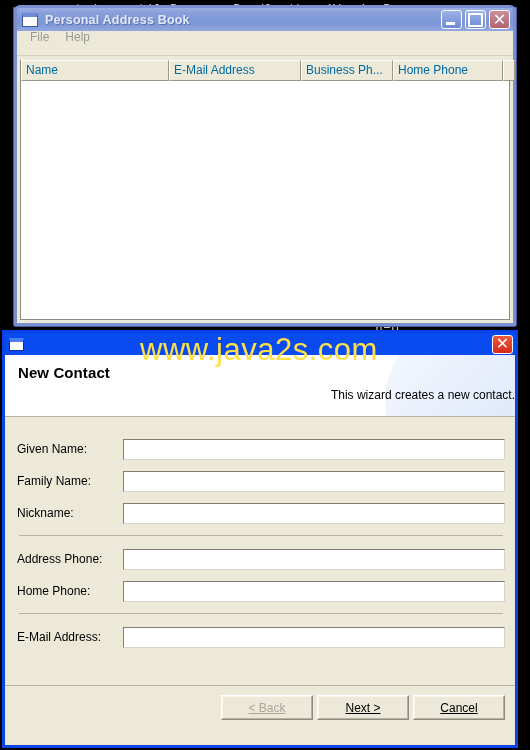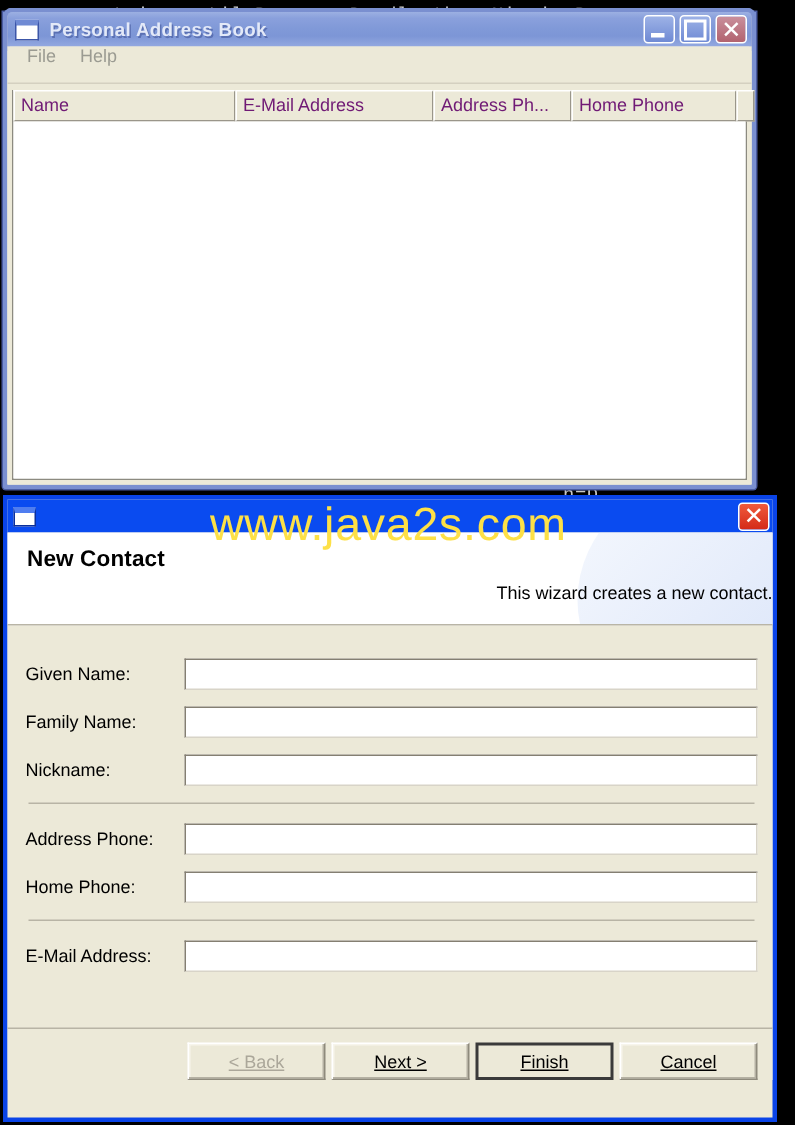--- a/index.html
+++ b/index.html
@@ -22,21 +22,21 @@
     letter-spacing: .4px;
     padding-left: 4px;
   }
   #backdrop div { height: 20px; overflow: hidden; }
 
   
   .window { position: absolute; }
 
   
   #main-window {
-    left: 2px; top: 8px; width: 502px; height: 318px;
+    left: 14px; top: 8px; width: 502px; height: 318px;
     border: 3px solid #7a8fd0;
     border-top: none;
     border-radius: 0 0 2px 2px;
     background: #ece9d8;
     box-shadow: 0 0 0 1px #4a5ba0;
   }
   #main-titlebar {
     height: 26px;
     margin: -0px -3px 0 -3px;
     background: linear-gradient(to bottom,
@@ -109,21 +109,21 @@
     border: 1px solid #8c8a80;
     border-top: none;
     display: flex; flex-direction: column;
   }
   #table-header { display: flex; height: 21px; flex: none; }
   .col-head {
     background: #ece9d8;
     border: 1px solid #ffffff;
     border-right-color: #9a968a;
     border-bottom-color: #9a968a;
-    font-size: 12px; color: #701a75;
+    font-size: 12px; color: #0369a1;
     padding: 2px 0 0 4px;
     overflow: hidden; white-space: nowrap;
     flex: none;
   }
   #table-rows { flex: 1; background: #fff; }
 
   
   #dialog-window {
     left: 2px; top: 330px; width: 516px; height: 418px;
     border: 3px solid #0a44e8;
@@ -267,21 +267,21 @@
   <div id="main-menubar">
     <div class="menu-item">File</div>
     <div class="menu-item">Help</div>
   </div>
 
   <div id="main-body">
     <div id="contacts-table">
       <div id="table-header">
           <div class="col-head" style="width: 148px;">Name</div>
           <div class="col-head" style="width: 132px;">E-Mail Address</div>
-          <div class="col-head" style="width: 92px;">Address Ph...</div>
+          <div class="col-head" style="width: 92px;">Business Ph...</div>
           <div class="col-head" style="width: 110px;">Home Phone</div>
           <div class="col-head" style="width: 12px;"></div>
         </div>
       <div id="table-rows"></div>
     </div>
   </div>
 </div>
 
 <div class="window" id="dialog-window">
 
@@ -329,18 +329,17 @@
         <div class="field-row">
           <div class="field-label">E-Mail Address:</div>
           <input type="text" class="field-input" style="">
         </div>
       </div>
     </div>
 
   <div id="dialog-buttonbar">
       <button class="dlg-btn disabled" disabled="">&lt; Back</button>
       <button class="dlg-btn">Next &gt;</button>
-      <button class="dlg-btn default">Finish</button>
       <button class="dlg-btn">Cancel</button>
     </div>
 </div>
 
 <div id="watermark">www.java2s.com</div>
 
 </body></html>

